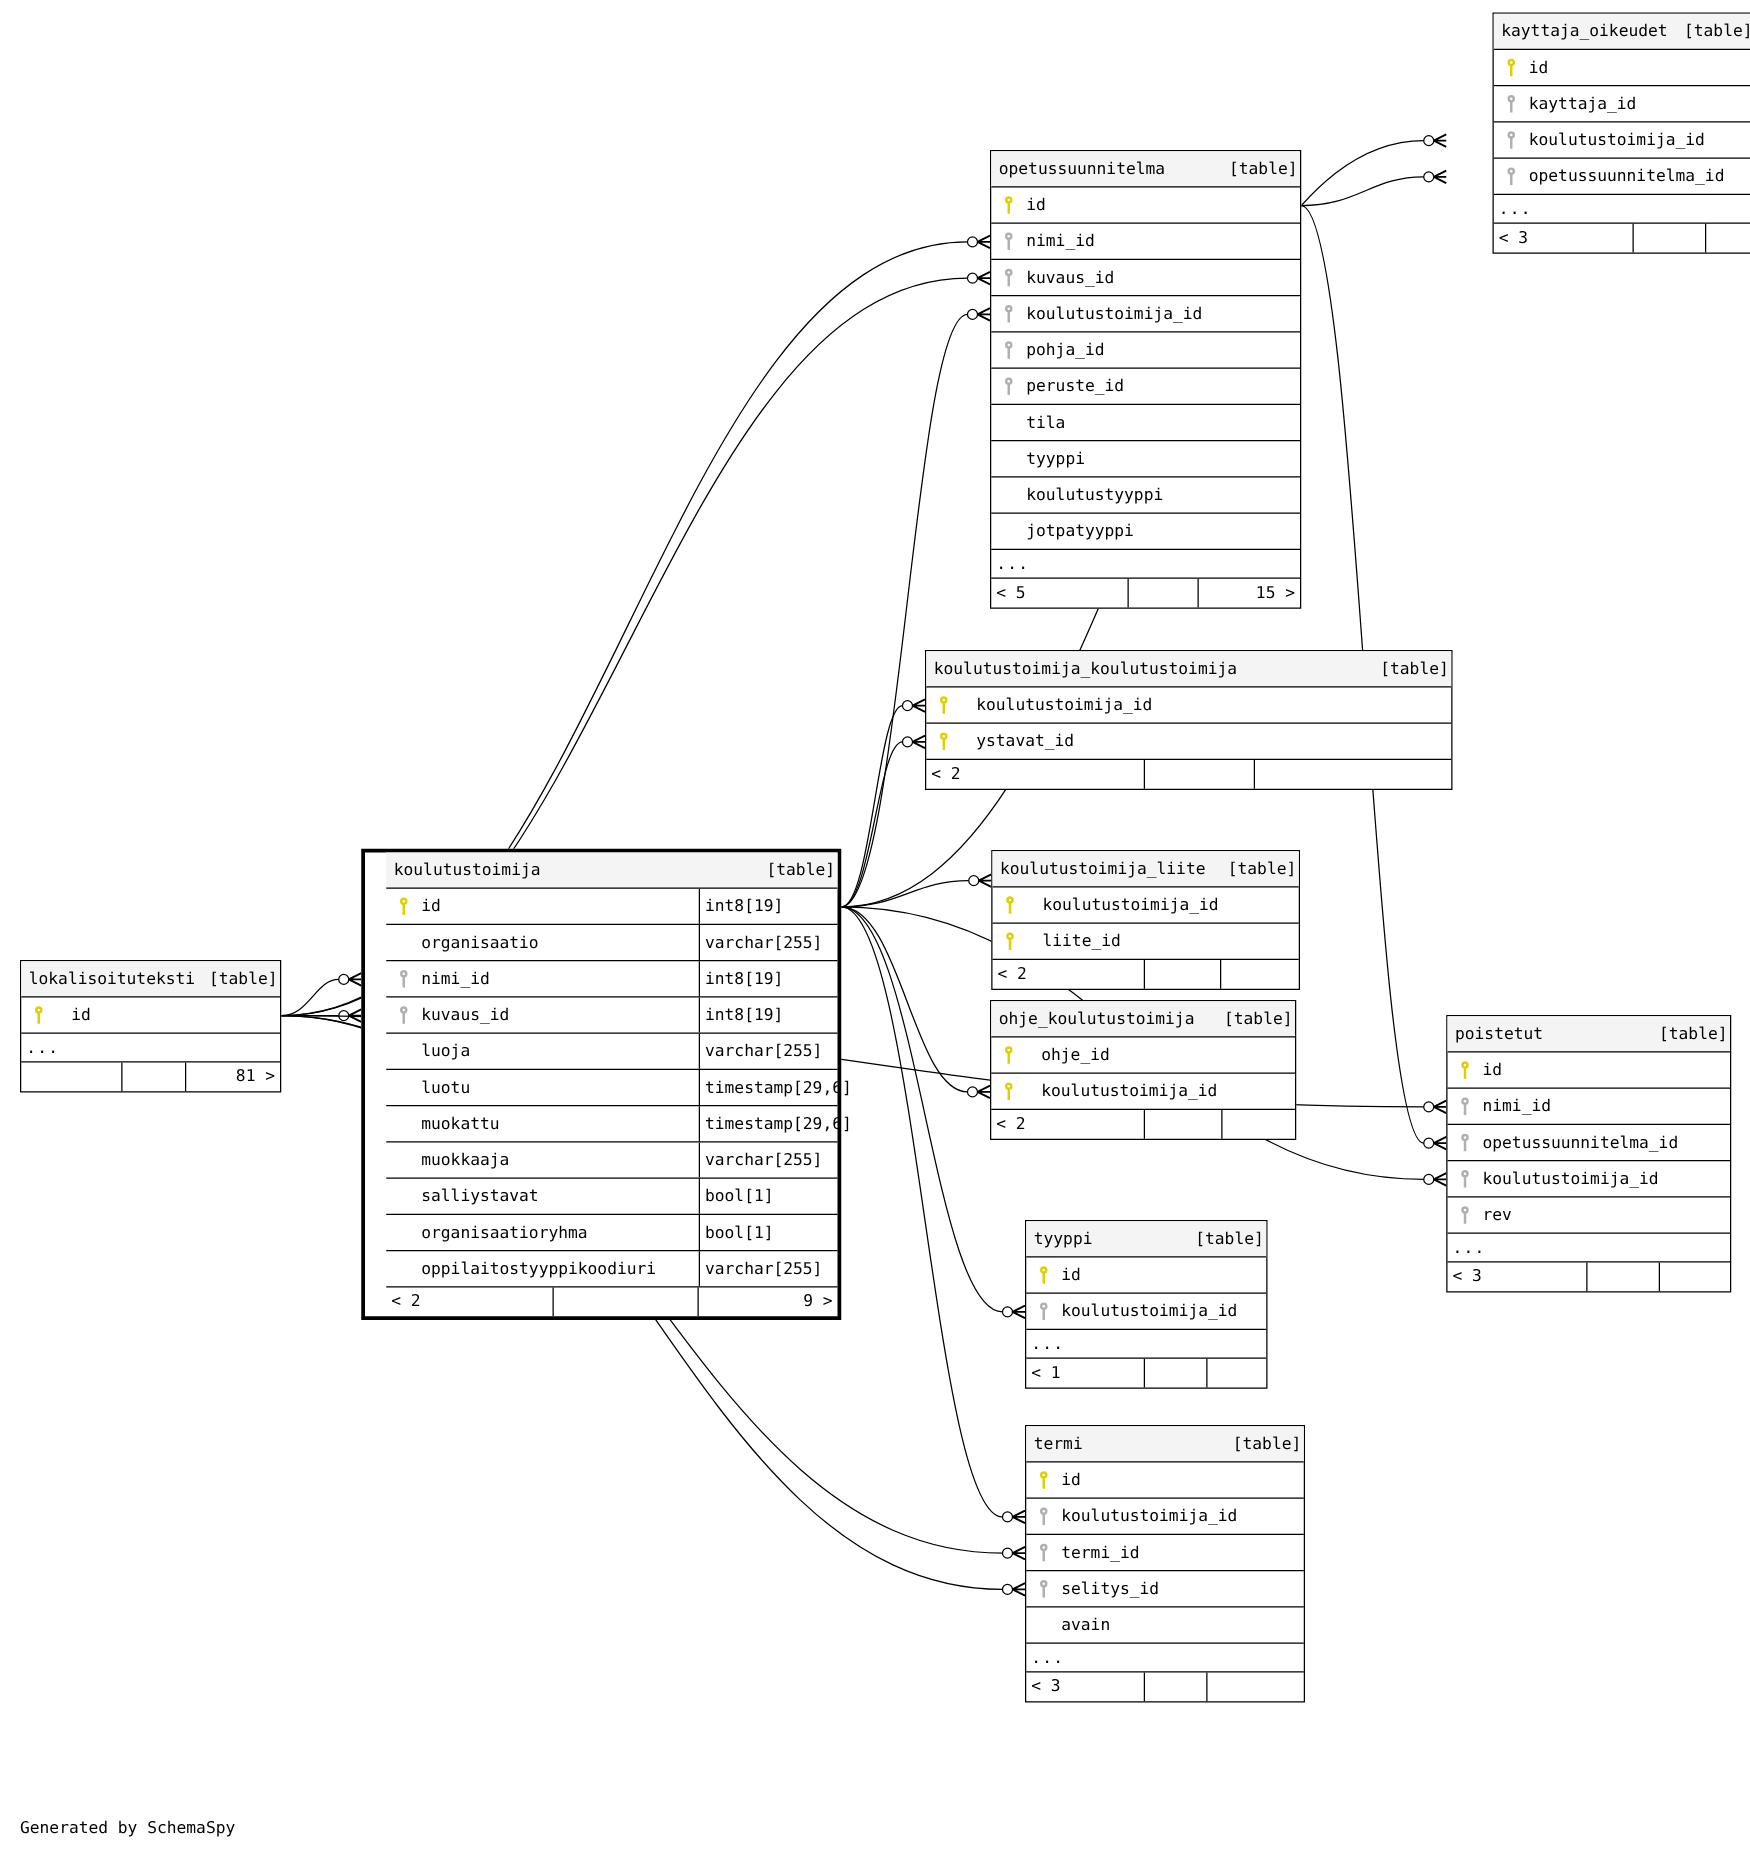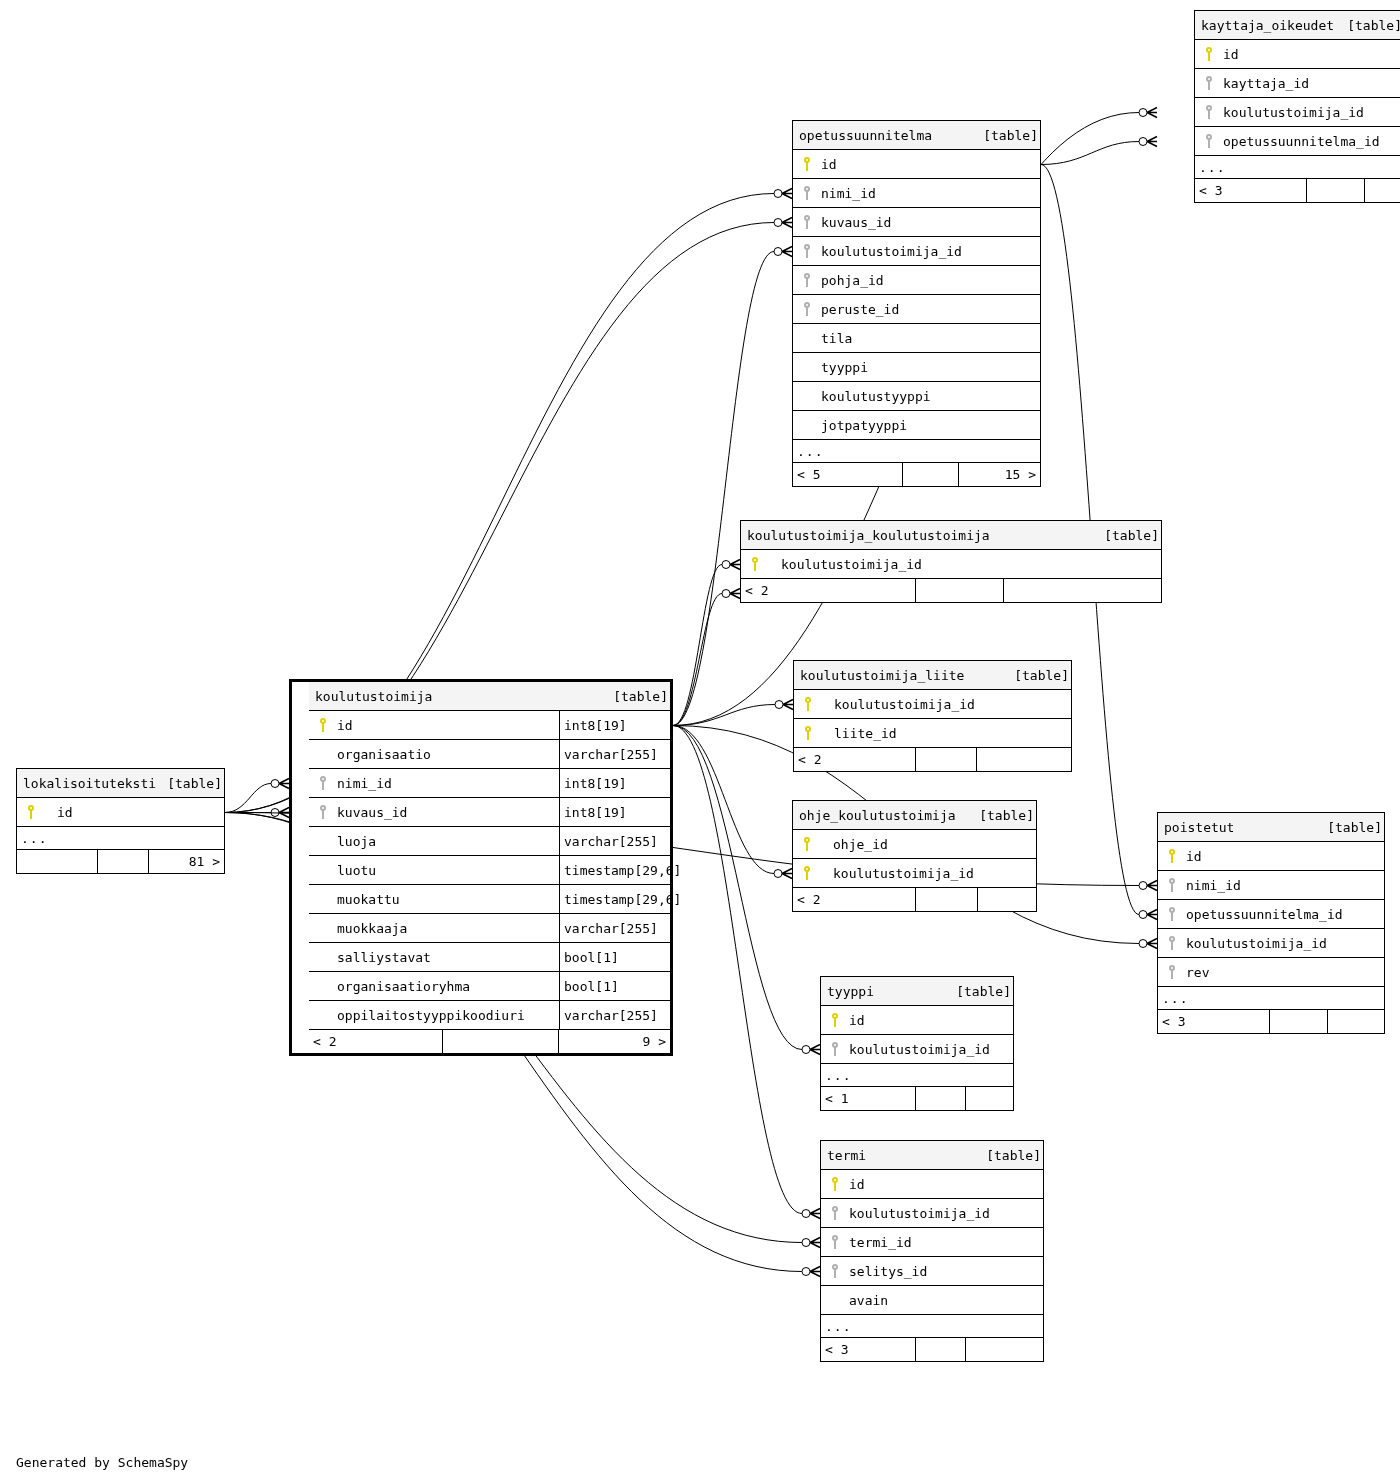--- a/index.html
+++ b/index.html
@@ -268,27 +268,37 @@
     <div class="row">
       <span class="key keyic">
         <svg width="8" height="16" viewBox="0 0 8 16">
           <circle cx="4" cy="4" r="3" fill="#e0d000"></circle>
           <circle cx="4" cy="4" r="1" fill="#fff"></circle>
           <rect x="3" y="6" width="2" height="9" fill="#e0d000"></rect>
         </svg>
       </span>
       <span class="name wide">koulutustoimija_id</span>
     </div>
+    <div class="row">
+      <span class="key keyic">
+        <svg width="8" height="16" viewBox="0 0 8 16">
+          <circle cx="4" cy="4" r="3" fill="#e0d000"></circle>
+          <circle cx="4" cy="4" r="1" fill="#fff"></circle>
+          <rect x="3" y="6" width="2" height="9" fill="#e0d000"></rect>
+        </svg>
+      </span>
+      <span class="name wide">ystavat_id</span>
+    </div>
     <div class="foot">
       <div style="width:175px">&lt; 2</div>
       <div style="width:88px"></div>
       <div style="flex:1"></div>
     </div>
   </div>
-<div class="tbl" id="t-koulutustoimija_liite" style="left:793px;top:660px;width:279px;">
+<div class="tbl" id="t-koulutustoimija_liite" style="left:793px;top:680px;width:247px;">
     <div class="hdr">
       <span>koulutustoimija_liite</span>
       <span class="kind">[table]</span>
     </div>
     <div class="row">
       <span class="key keyic">
         <svg width="8" height="16" viewBox="0 0 8 16">
           <circle cx="4" cy="4" r="3" fill="#e0d000"></circle>
           <circle cx="4" cy="4" r="1" fill="#fff"></circle>
           <rect x="3" y="6" width="2" height="9" fill="#e0d000"></rect>

